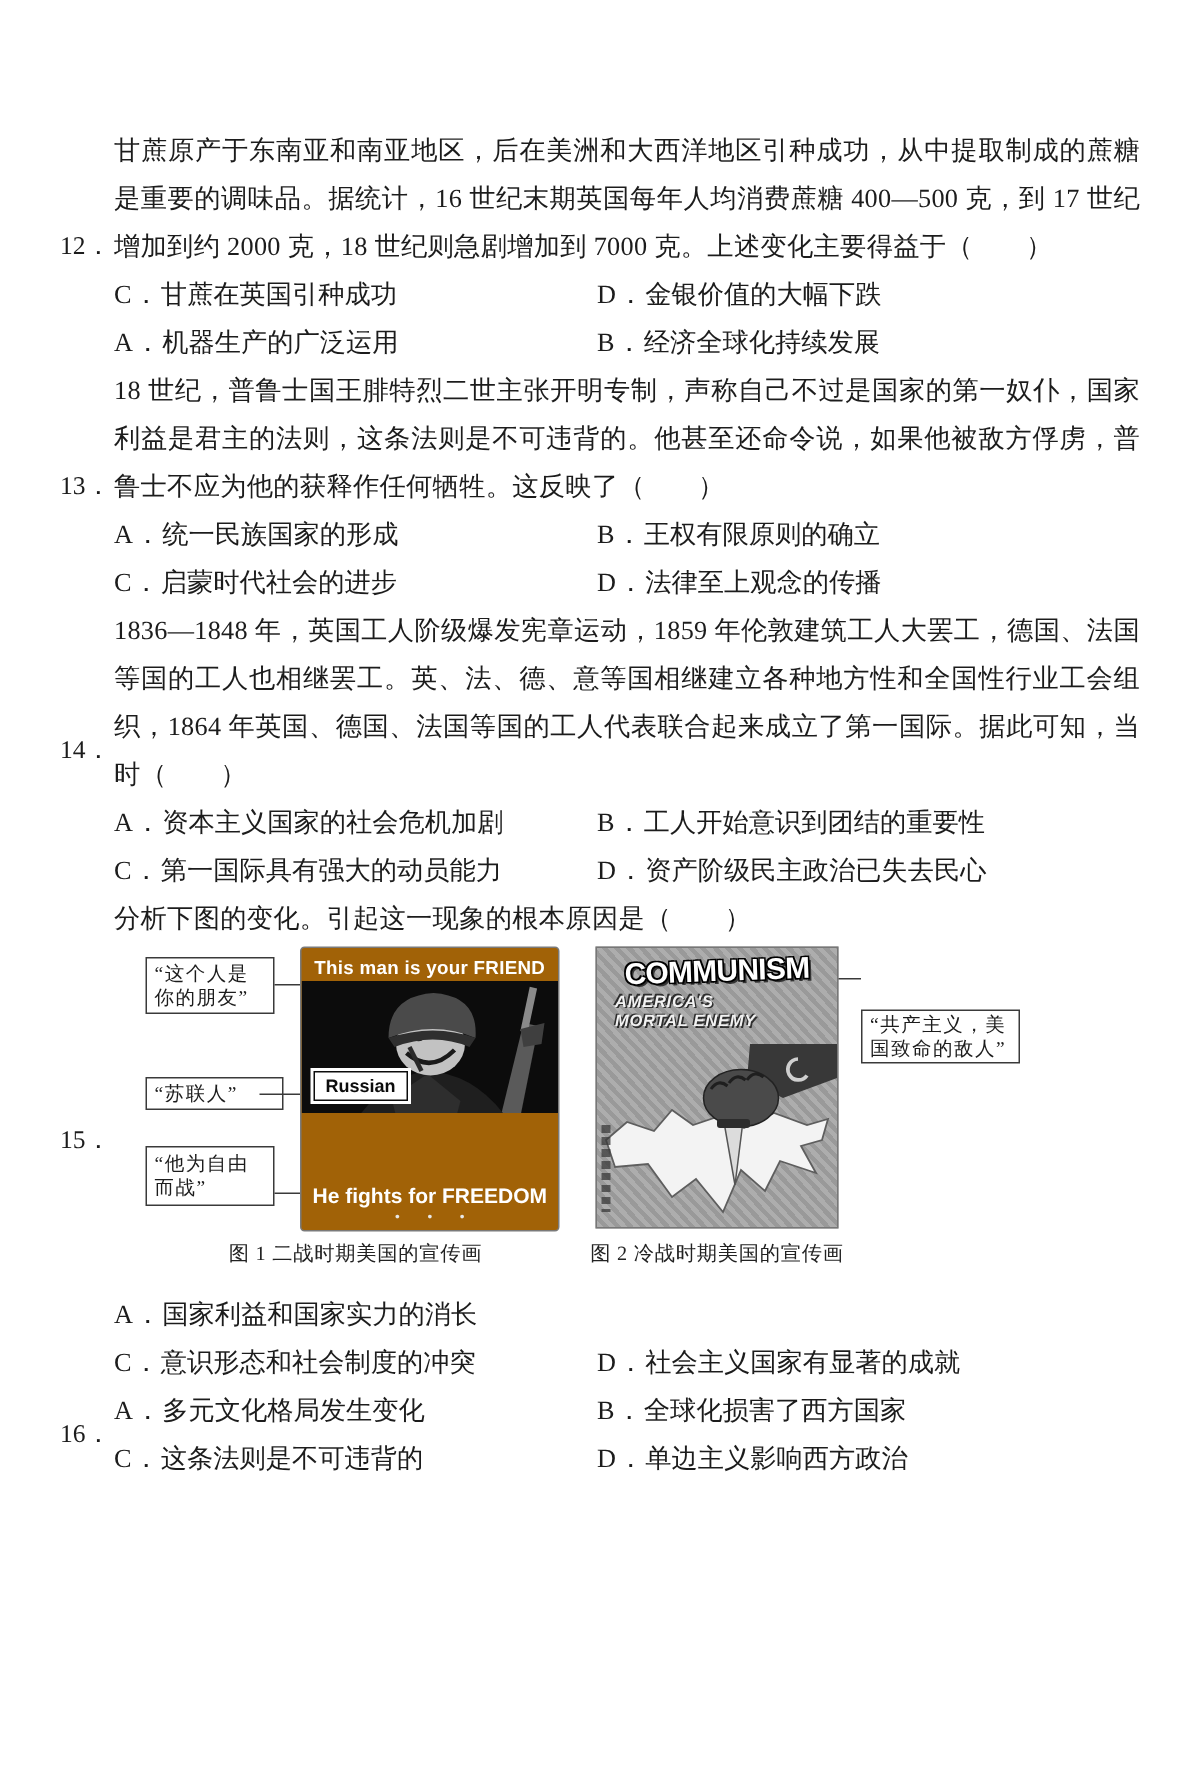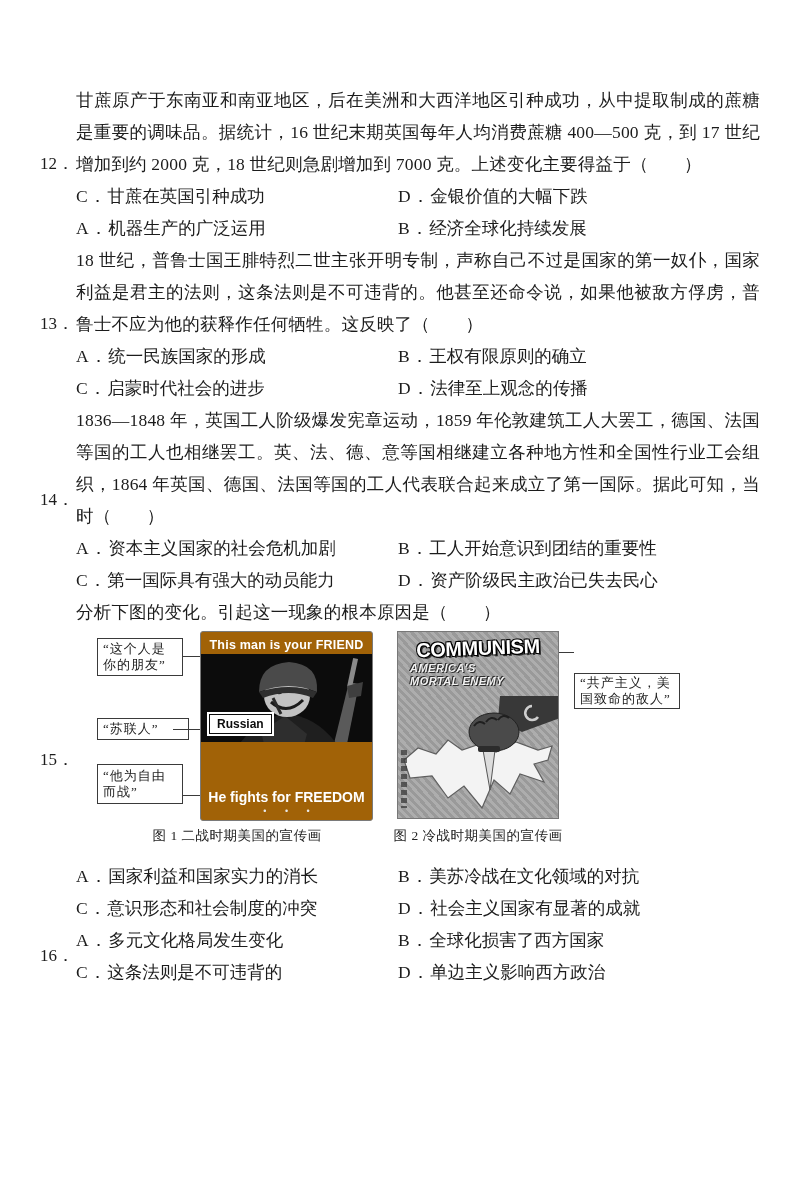--- a/index.html
+++ b/index.html
@@ -200,21 +200,20 @@
           </svg>
           <div class="artist-strip"></div>
         </div>
         <div class="conn" style="left:483px;top:23px;width:15px;"></div>
         <div class="callout" style="left:498px;top:9px;width:106px;height:36px;margin-top:35px;">“共产主义，美国致命的敌人”</div>
         <div class="fig-caption" style="left:316px;width:172px;">图 2 冷战时期美国的宣传画</div>
       </div>
 
       <div class="opt-row">
         <div class="opt opt-a"><span class="lab">A．</span><span>国家利益和国家实力的消长</span></div>
-        <div class="opt opt-b"><span class="lab">B．</span><span>美苏冷战在文化领域的对抗</span></div>
       </div>
       <div class="opt-row">
         <div class="opt opt-a"><span class="lab">C．</span><span>意识形态和社会制度的冲突</span></div>
         <div class="opt opt-b"><span class="lab">D．</span><span>社会主义国家有显著的成就</span></div>
       </div>
     </div>
   </div>
 
   <div class="q">
     <div class="q-num">16．</div>

